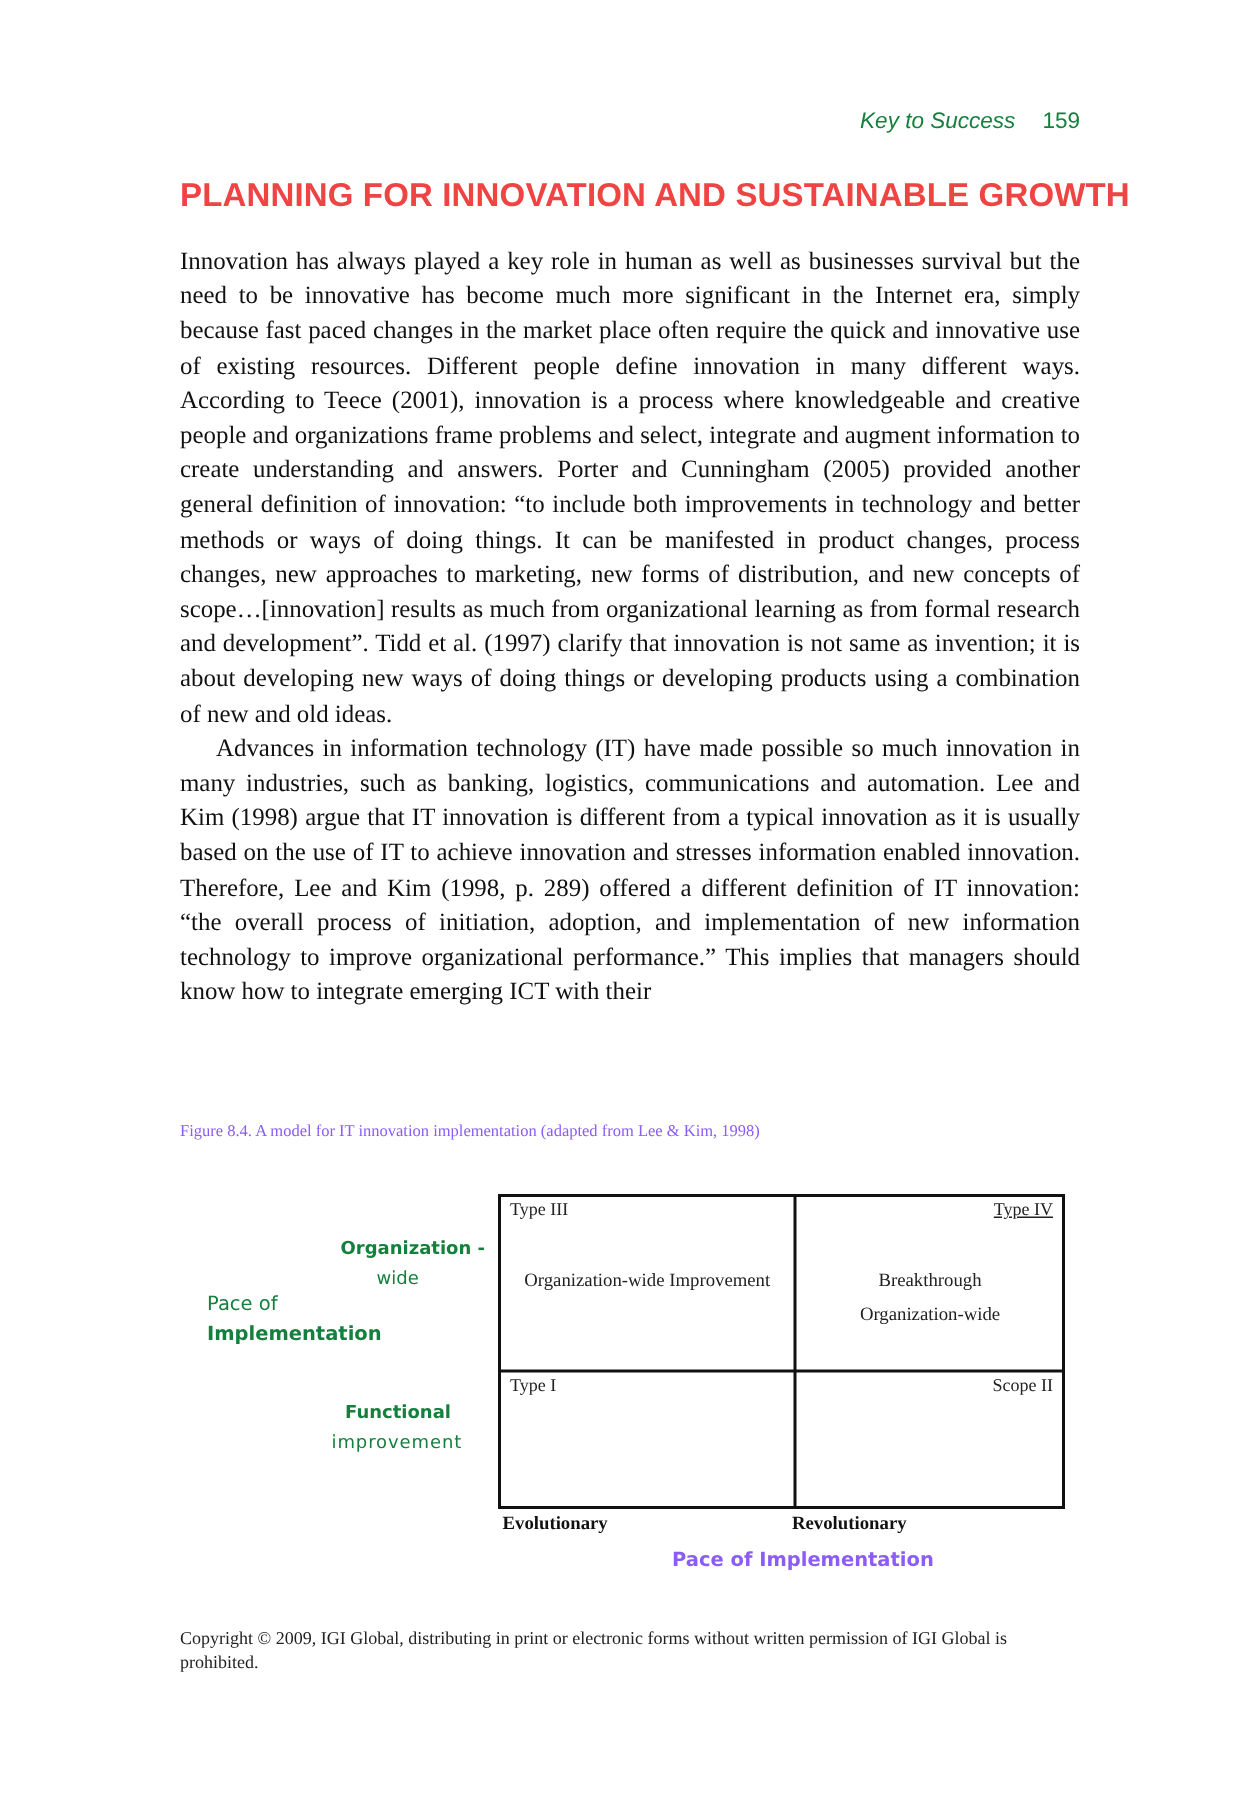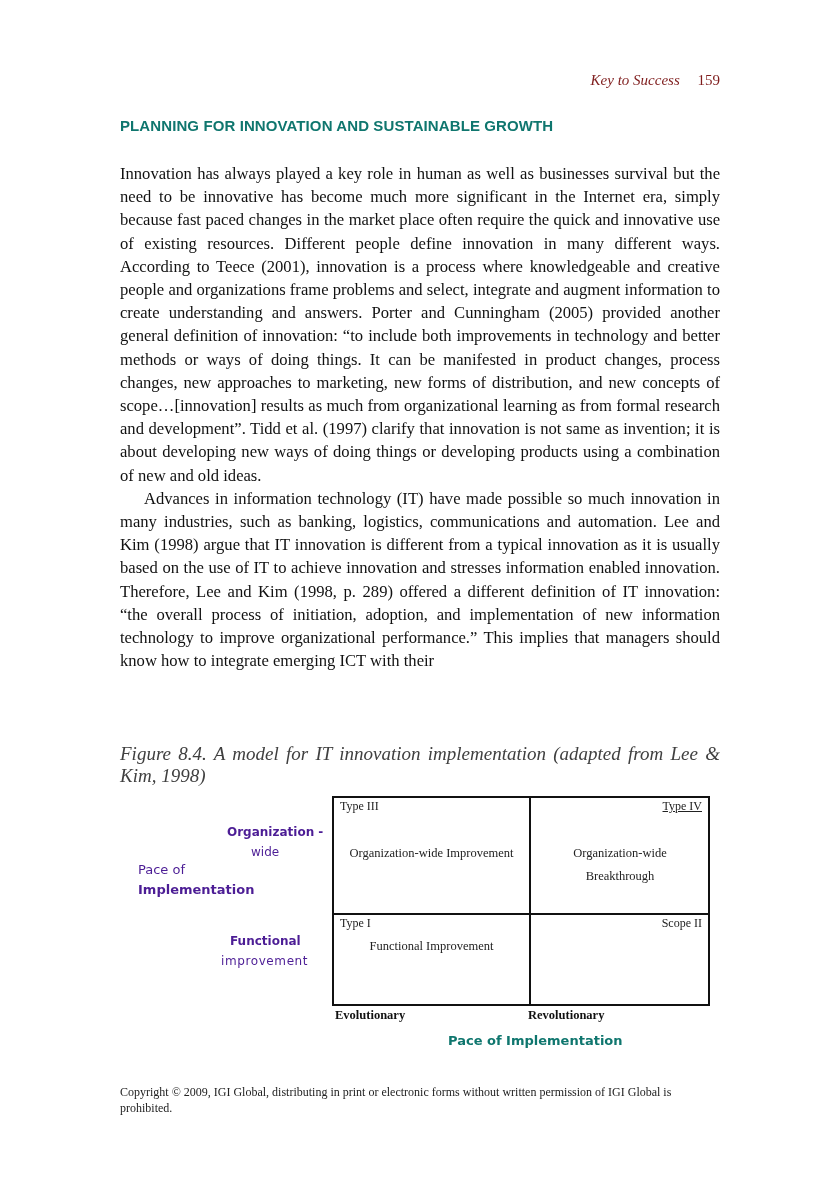--- a/index.html
+++ b/index.html
@@ -1,50 +1,50 @@
 <!DOCTYPE html>
 <html><head>
   <meta charset="utf-8">
   <style>
     html, body { margin: 0; padding: 0; background: #ffffff; }
     body { width: 840px; height: 1200px; position: relative; overflow: hidden; color: #111; }
     .running-head {
       position: absolute; top: 72px; right: 120px;
-      font-family: Liberation Serif, serif; font-size: 15px; color: #7f1d1d;
+      font-family: Liberation Sans, sans-serif; font-size: 15px; color: #15803d;
     }
     .running-head .title { font-style: italic; margin-right: 14px; }
     .section-title {
       position: absolute; top: 117px; left: 120px;
-      font-family: "Liberation Sans", sans-serif; font-weight: bold; font-size: 15px;
-      letter-spacing: 0.1px; color: #0f766e;
+      font-family: "Liberation Sans", sans-serif; font-weight: bold; font-size: 22px;
+      letter-spacing: 0.1px; color: #ef4444;
     }
     .body-text {
       position: absolute; top: 162px; left: 120px; width: 600px;
       font-family: "Liberation Serif", serif; font-size: 16.6px; line-height: 23.2px;
       text-align: justify; color: #111;
     }
     .body-text p { margin: 0; }
     .body-text p.indent { text-indent: 24px; }
     .caption {
       position: absolute; top: 743px; left: 120px; width: 600px;
-      font-family: "Liberation Serif", serif; font-style: italic; font-size: 19px;
-      line-height: 22px; color: #404040; text-align: justify;
+      font-family: "Liberation Serif", serif; font-size: 11px;
+      line-height: 22px; color: #8b5cf6; text-align: justify;
     }
     .grid {
       position: absolute; left: 332px; top: 796px; width: 378px; height: 210px;
       border: 2px solid #111; box-sizing: border-box;
     }
     .vline { position: absolute; left: 195px; top: 0; bottom: 0; width: 2px; background: #111; }
     .hline { position: absolute; left: 0; right: 0; top: 115px; height: 1.5px; background: #111; }
     .type-label { position: absolute; font-family: "Liberation Serif", serif; font-size: 12px; color: #222; }
     .cell-text { position: absolute; font-family: "Liberation Serif", serif; font-size: 12.5px; color: #222; text-align: center; line-height: 23px; }
-    .axis-left { position: absolute; font-family: "DejaVu Sans", sans-serif; font-size: 12px; color: #4c1d95; }
+    .axis-left { position: absolute; font-family: "DejaVu Sans", sans-serif; font-size: 12px; color: #15803d; }
     .bold { font-weight: bold; }
     .x-tick { position: absolute; font-family: "Liberation Serif", serif; font-weight: bold; font-size: 12.5px; color: #111; }
-    .x-title { position: absolute; font-family: "DejaVu Sans", sans-serif; font-weight: bold; font-size: 13px; color: #0f766e; }
+    .x-title { position: absolute; font-family: "DejaVu Sans", sans-serif; font-weight: bold; font-size: 13px; color: #8b5cf6; }
     .footer {
       position: absolute; top: 1084px; left: 120px; width: 605px;
       font-family: "Liberation Serif", serif; font-size: 12px; line-height: 16px; color: #222;
     }
   </style>
 </head>
 <body>
 
 <div class="running-head">
   <span class="title">Key to Success</span>
@@ -69,26 +69,25 @@
 
 <div class="grid">
   <div class="vline"></div>
   <div class="hline"></div>
 
   <div class="type-label" style="left:6px; top:1px;">Type III</div>
   <div class="cell-text" style="left:0; width:195px; top:44px;">Organization-wide Improvement</div>
 
   <div class="type-label" style="right:6px; top:1px;text-decoration:underline;">Type IV</div>
   <div class="cell-text" style="left:197px; width:178px; top:44px;">
+    <div>Breakthrough</div>
     <div>Organization-wide</div>
-    <div>Breakthrough</div>
   </div>
 
   <div class="type-label" style="left:6px; top:118px;text-align:right;">Type I</div>
-  <div class="cell-text" style="left:0; width:195px; top:137px;">Functional Improvement</div>
 
   <div class="type-label" style="right:6px; top:118px;">Scope II</div>
 </div>
 
 <div class="x-tick" style="left:335px; top:1008px;text-align:right;">Evolutionary</div>
 <div class="x-tick" style="left:528px; top:1008px;">Revolutionary</div>
 <div class="x-title" style="left:448px; top:1033px;">Pace of Implementation</div>
 
 <div class="footer">Copyright © 2009, IGI Global, distributing in print or electronic forms without written permission of IGI Global is prohibited.</div>
 

